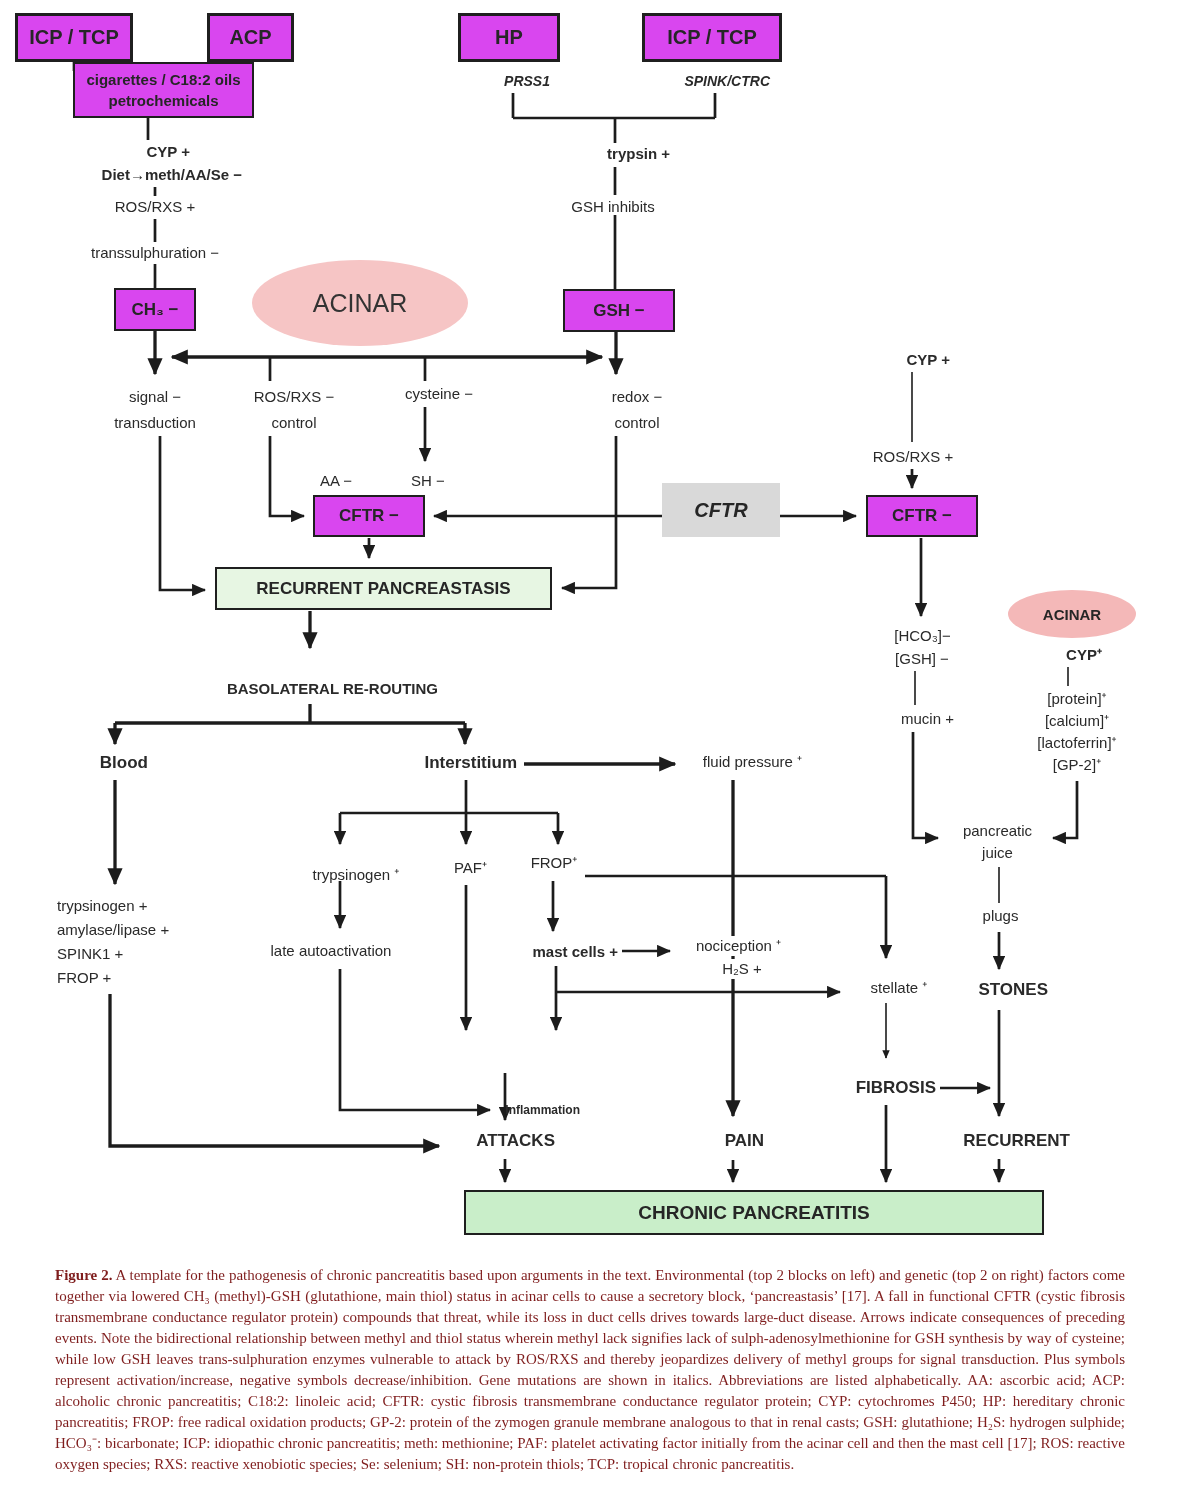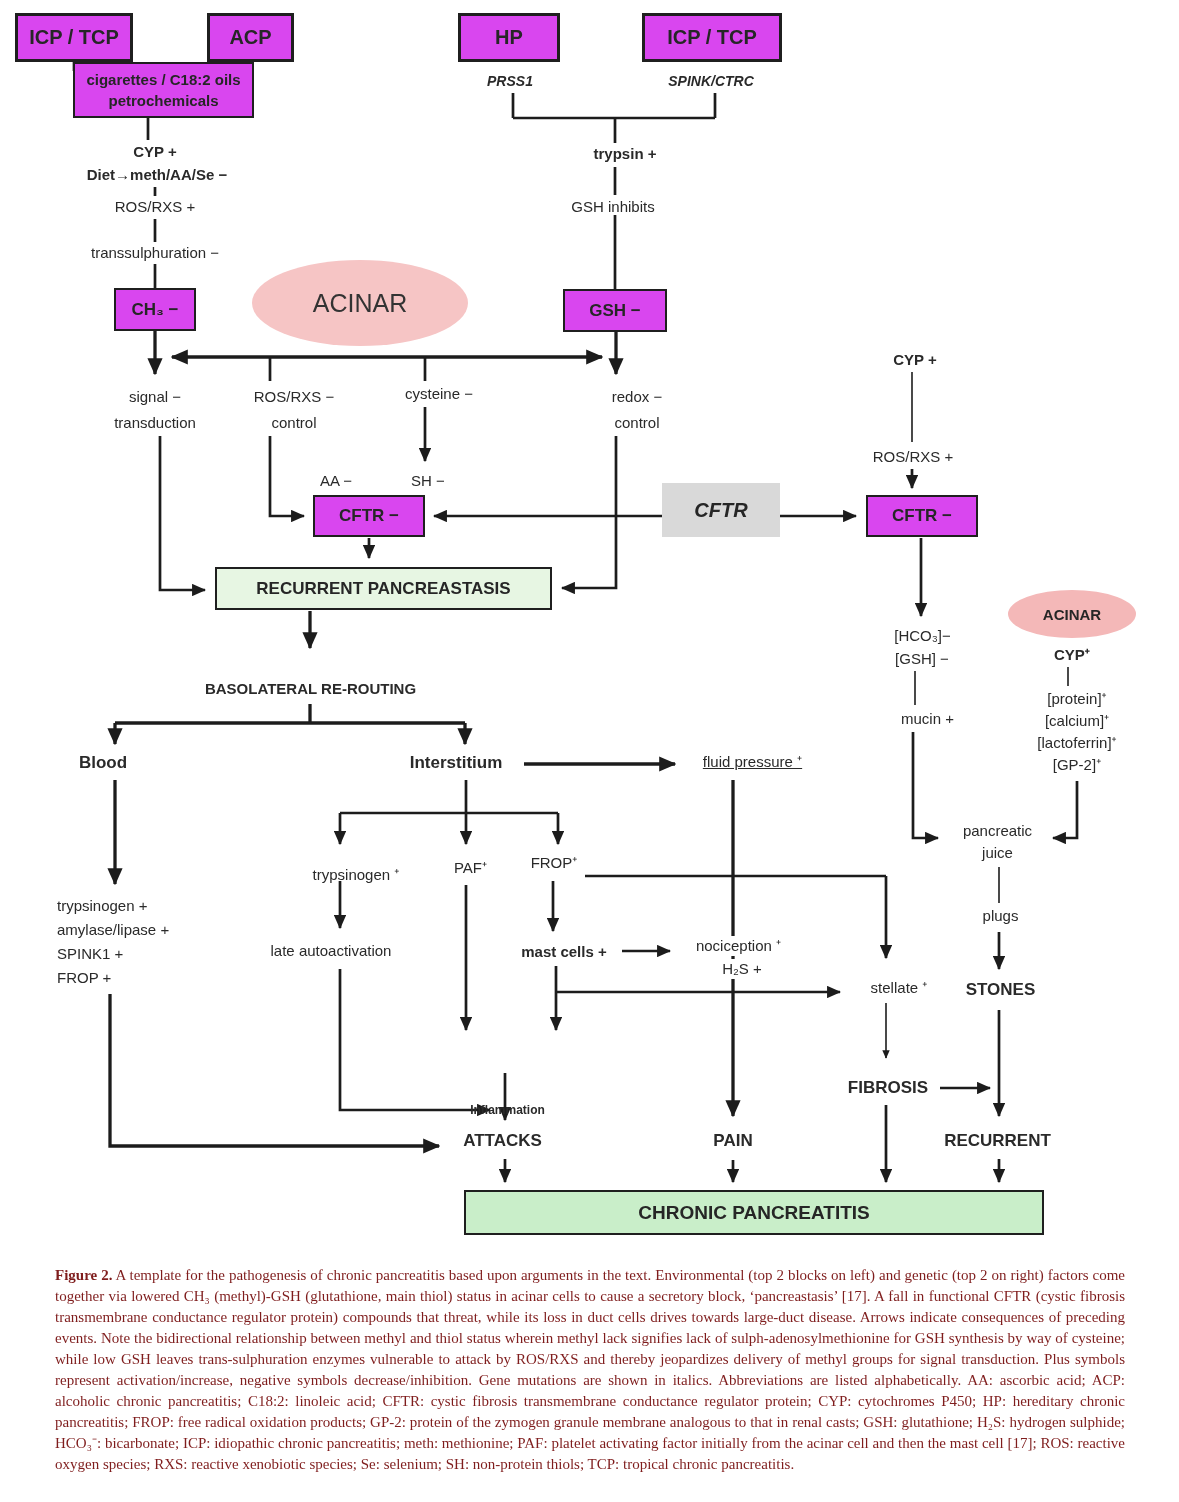--- a/index.html
+++ b/index.html
@@ -4,21 +4,21 @@
 <style>
   html,body{margin:0;padding:0;background:#fff;}
   .page{position:relative;width:1179px;height:1502px;background:#fff;overflow:hidden;
         font-family:"Liberation Sans",sans-serif;color:#262626;}
   svg.wires{position:absolute;left:0;top:0;pointer-events:none;}
   svg.wires path{fill:none;stroke:#1c1c1c;stroke-width:2.7px;}
   svg.wires path.b{stroke-width:3.3px;}
   svg.wires path.t{stroke-width:1.6px;}
   .lbl{position:absolute;text-align:center;font-size:15px;line-height:20px;
        white-space:pre-line;color:#2a2a2a;}
-  .bold{font-weight:bold;}
+  .bold{font-weight:bold;text-align:right;}
   .box{position:absolute;border:2.5px solid #1f1f1f;background:#d946ef;display:flex;
        align-items:center;justify-content:center;font-weight:bold;white-space:pre-line;
        text-align:center;box-sizing:border-box;}
   .box-heavy{border-width:3px;font-size:20px;}
   .ellipse{position:absolute;border-radius:50%;display:flex;align-items:center;
        justify-content:center;font-size:25px;font-weight:500;color:#333;}
   .whitebg{background:#fff;}
   .caption{position:absolute;left:55px;top:1250px;width:1070px;text-align:justify;
        font-family:"Liberation Serif",serif;font-size:15px;line-height:21px;color:#7f1d1d;}
 </style>
@@ -116,21 +116,21 @@
   <div class="lbl bold" style="left:652px;top:71px;width:118px;font-style:italic;font-size:14px;">SPINK/CTRC</div>
 
   <div class="lbl bold" style="left:120px;top:142px;width:70px;">CYP +</div>
   <div class="lbl bold" style="left:72px;top:165px;width:170px;">Diet→meth/AA/Se −</div>
   <div class="lbl" style="left:105px;top:197px;width:100px;">ROS/RXS +</div>
   <div class="lbl" style="left:75px;top:243px;width:160px;">transsulphuration −</div>
   <div class="box" style="left:114px;top:288px;width:82px;height:43px;font-size:17px;">CH₃ −</div>
 
   <div class="lbl bold" style="left:580px;top:144px;width:90px;">trypsin +</div>
   <div class="lbl" style="left:558px;top:197px;width:110px;">GSH inhibits</div>
-  <div class="box" style="left:563px;top:289px;width:104px;height:43px;font-size:17px;">GSH −</div>
+  <div class="box" style="left:563px;top:289px;width:112px;height:43px;font-size:17px;">GSH −</div>
 
   <div class="ellipse" style="left:252px;top:260px;width:216px;height:86px;background:#f6c5c5;">ACINAR</div>
   <div class="ellipse bold" style="left:1008px;top:590px;width:128px;height:48px;background:#f4b8b8;font-size:15px;font-weight:bold;color:#262626;">ACINAR</div>
 
   <div class="lbl bold" style="left:880px;top:350px;width:70px;">CYP +</div>
   <div class="lbl" style="left:863px;top:447px;width:100px;">ROS/RXS +</div>
   <div class="box" style="left:866px;top:495px;width:112px;height:42px;font-size:17px;">CFTR −</div>
   <div class="box" style="left:662px;top:483px;width:118px;height:54px;font-size:20px;font-style:italic;font-weight:600;background:#d9d9d9;border:none;">CFTR</div>
 
   <div class="lbl" style="left:90px;top:384px;width:130px;line-height:26px;">signal −
@@ -142,21 +142,21 @@
 control</div>
   <div class="lbl" style="left:310px;top:471px;width:52px;">AA −</div>
   <div class="lbl" style="left:402px;top:471px;width:52px;">SH −</div>
   <div class="box" style="left:313px;top:495px;width:112px;height:42px;font-size:17px;">CFTR −</div>
 
   <div class="box" style="left:215px;top:567px;width:337px;height:43px;font-size:17px;background:#e7f6e3;">RECURRENT PANCREASTASIS</div>
   <div class="lbl bold" style="left:183px;top:679px;width:255px;">BASOLATERAL RE-ROUTING</div>
 
   <div class="lbl bold" style="left:58px;top:753px;width:90px;font-size:17px;">Blood</div>
   <div class="lbl bold" style="left:395px;top:753px;width:122px;font-size:17px;">Interstitium</div>
-  <div class="lbl" style="left:685px;top:752px;width:135px;text-decoration:underline;">fluid pressure ⁺</div>
+  <div class="lbl" style="left:685px;top:752px;width:135px;">fluid pressure ⁺</div>
   <div class="lbl" style="left:296px;top:853px;width:120px;margin-top:12px;">trypsinogen ⁺</div>
   <div class="lbl" style="left:443px;top:858px;width:55px;">PAF⁺</div>
   <div class="lbl whitebg" style="left:524px;top:853px;width:60px;">FROP⁺</div>
   <div class="lbl" style="left:57px;top:894px;width:150px;text-align:left;line-height:24px;">trypsinogen +
 amylase/lipase +
 SPINK1 +
 FROP +</div>
   <div class="lbl" style="left:245px;top:941px;width:172px;">late autoactivation</div>
   <div class="lbl bold" style="left:510px;top:942px;width:108px;">mast cells +</div>
   <div class="lbl whitebg" style="left:676px;top:936px;width:125px;">nociception ⁺</div>

